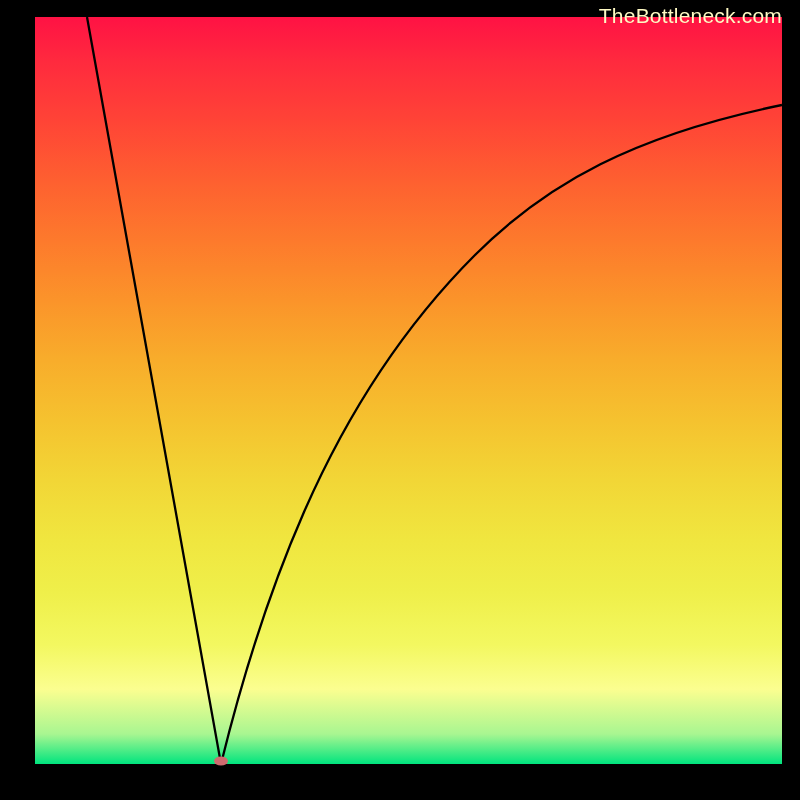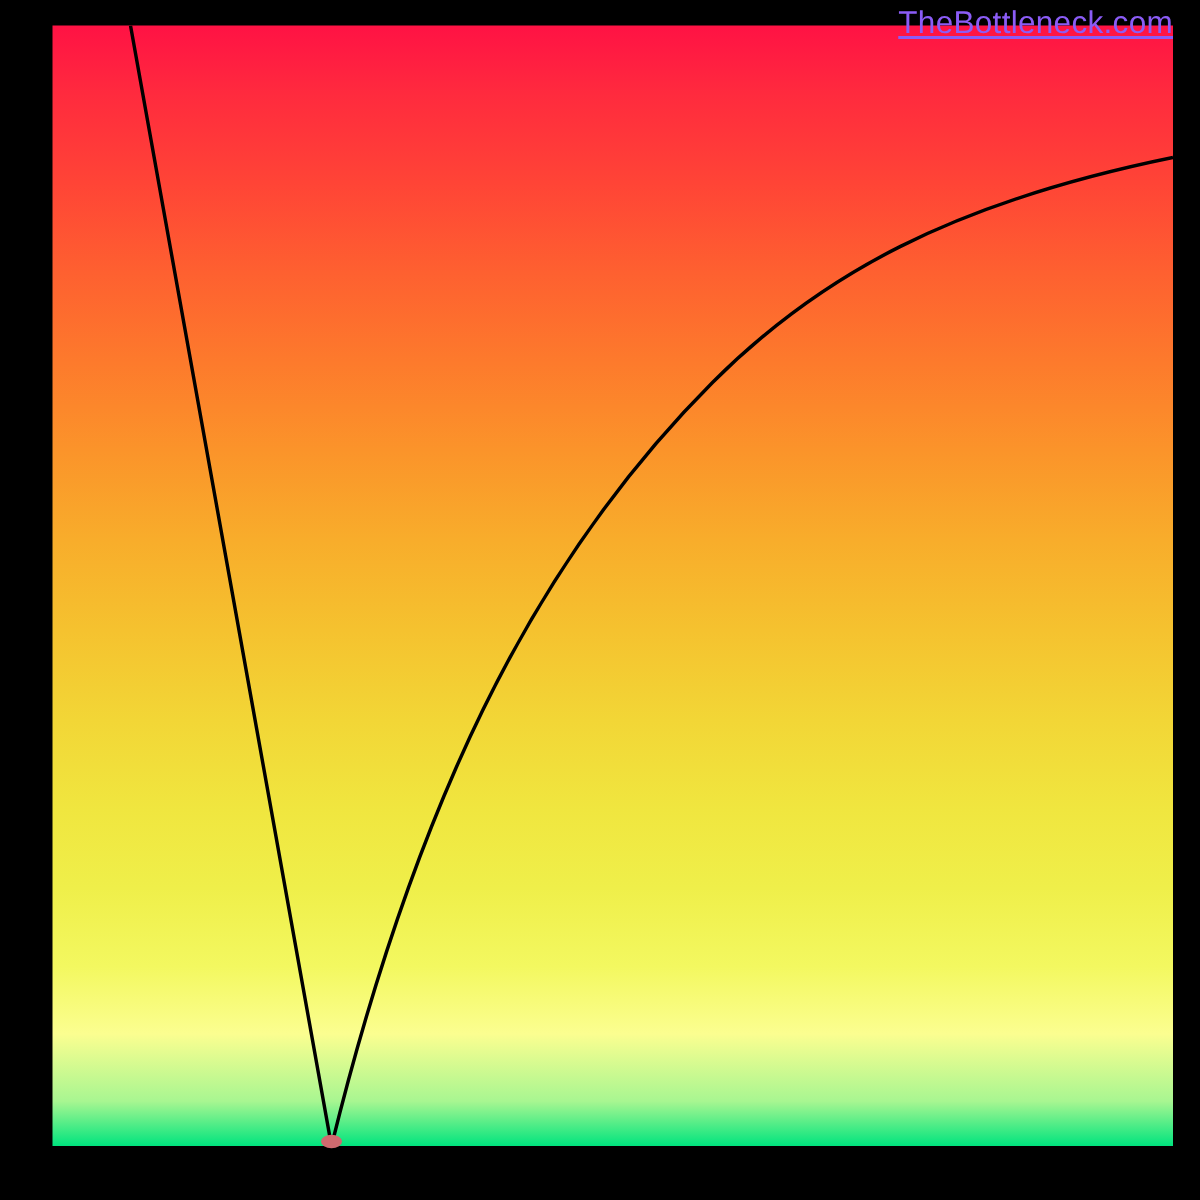--- a/index.html
+++ b/index.html
@@ -38,26 +38,25 @@
       #f3f860 84%,
       #fbfe90 90%,
       #a8f691 96%,
       #00e47e 100%
     );
   }
   .watermark {
     position: absolute;
     top: 4px;
     right: 18px;
-    color: #8b5cf6;
+    color: #fef9c3;
     font-size: 21px;
     font-weight: 400;
     letter-spacing: 0.2px;
     z-index: 5;
-    text-decoration: underline;
   }
   svg.curve {
     position: absolute;
     left: 0;
     top: 0;
     width: 747px;
     height: 747px;
     z-index: 2;
   }
   .dot {

